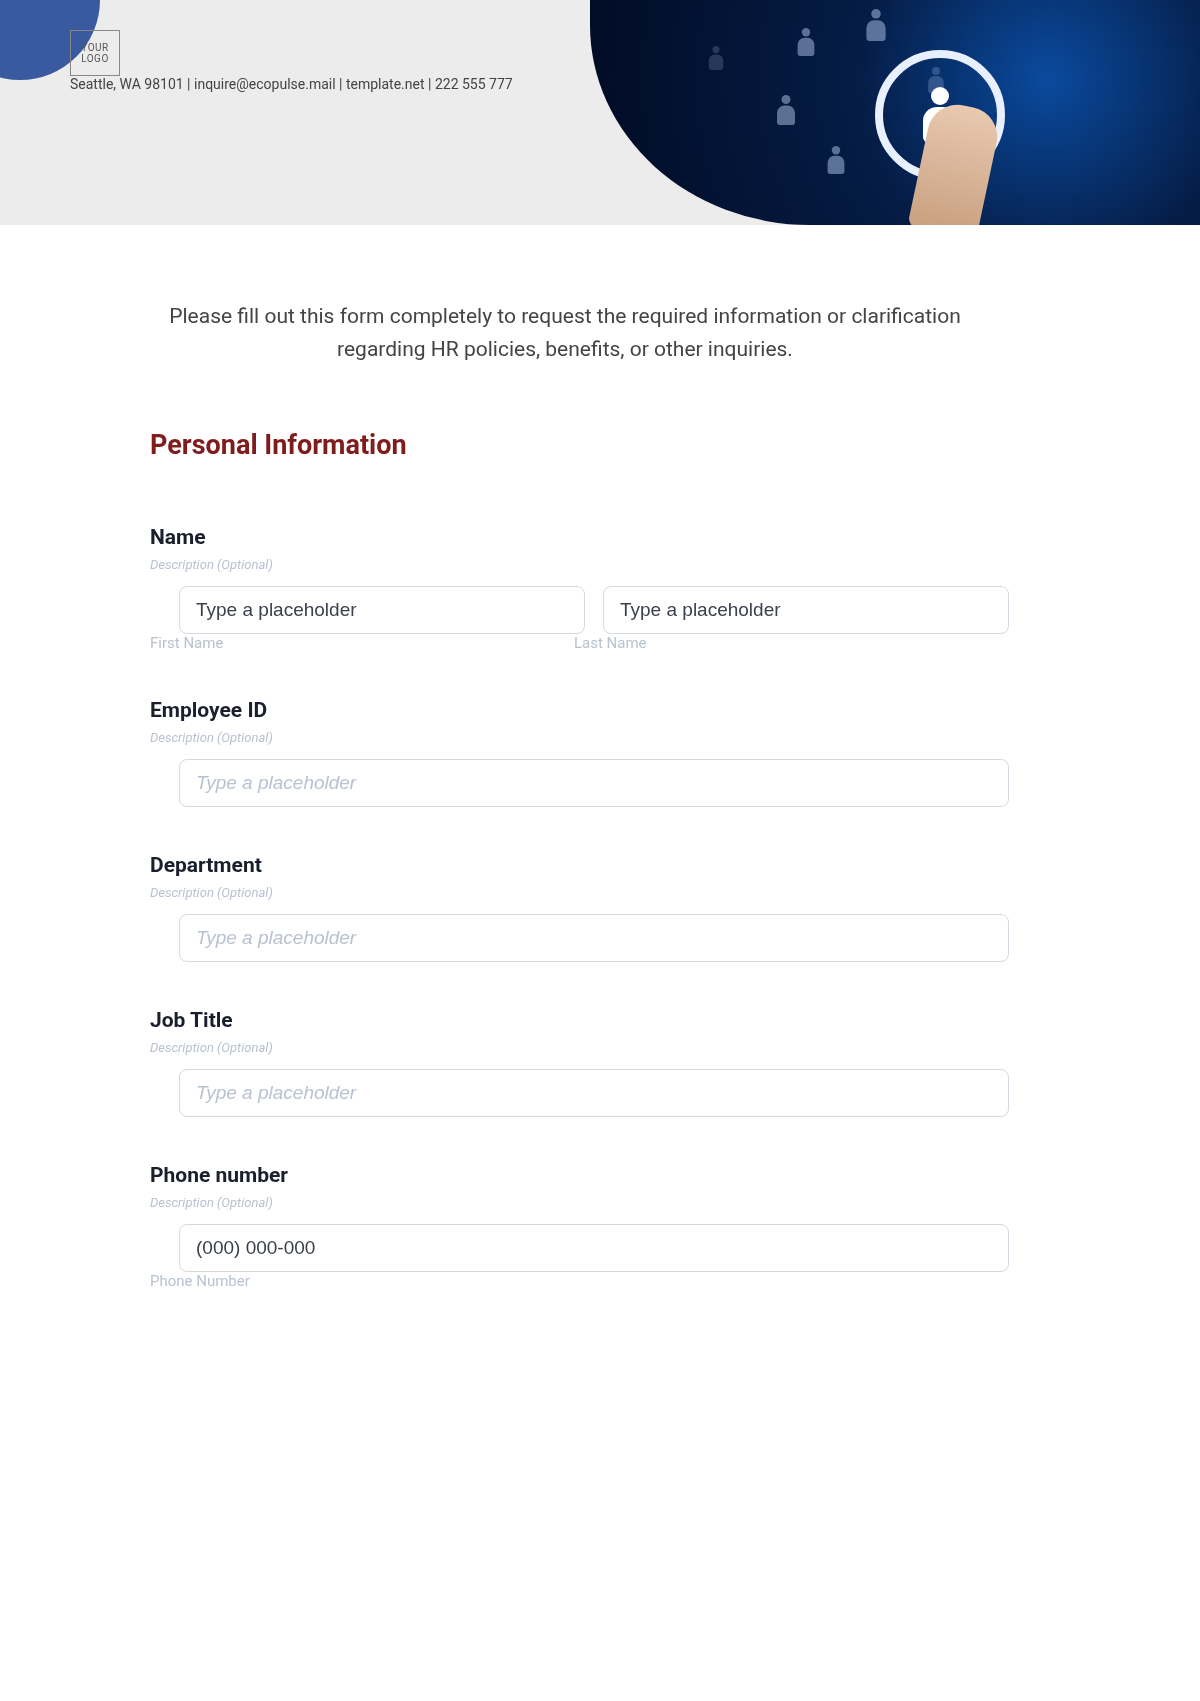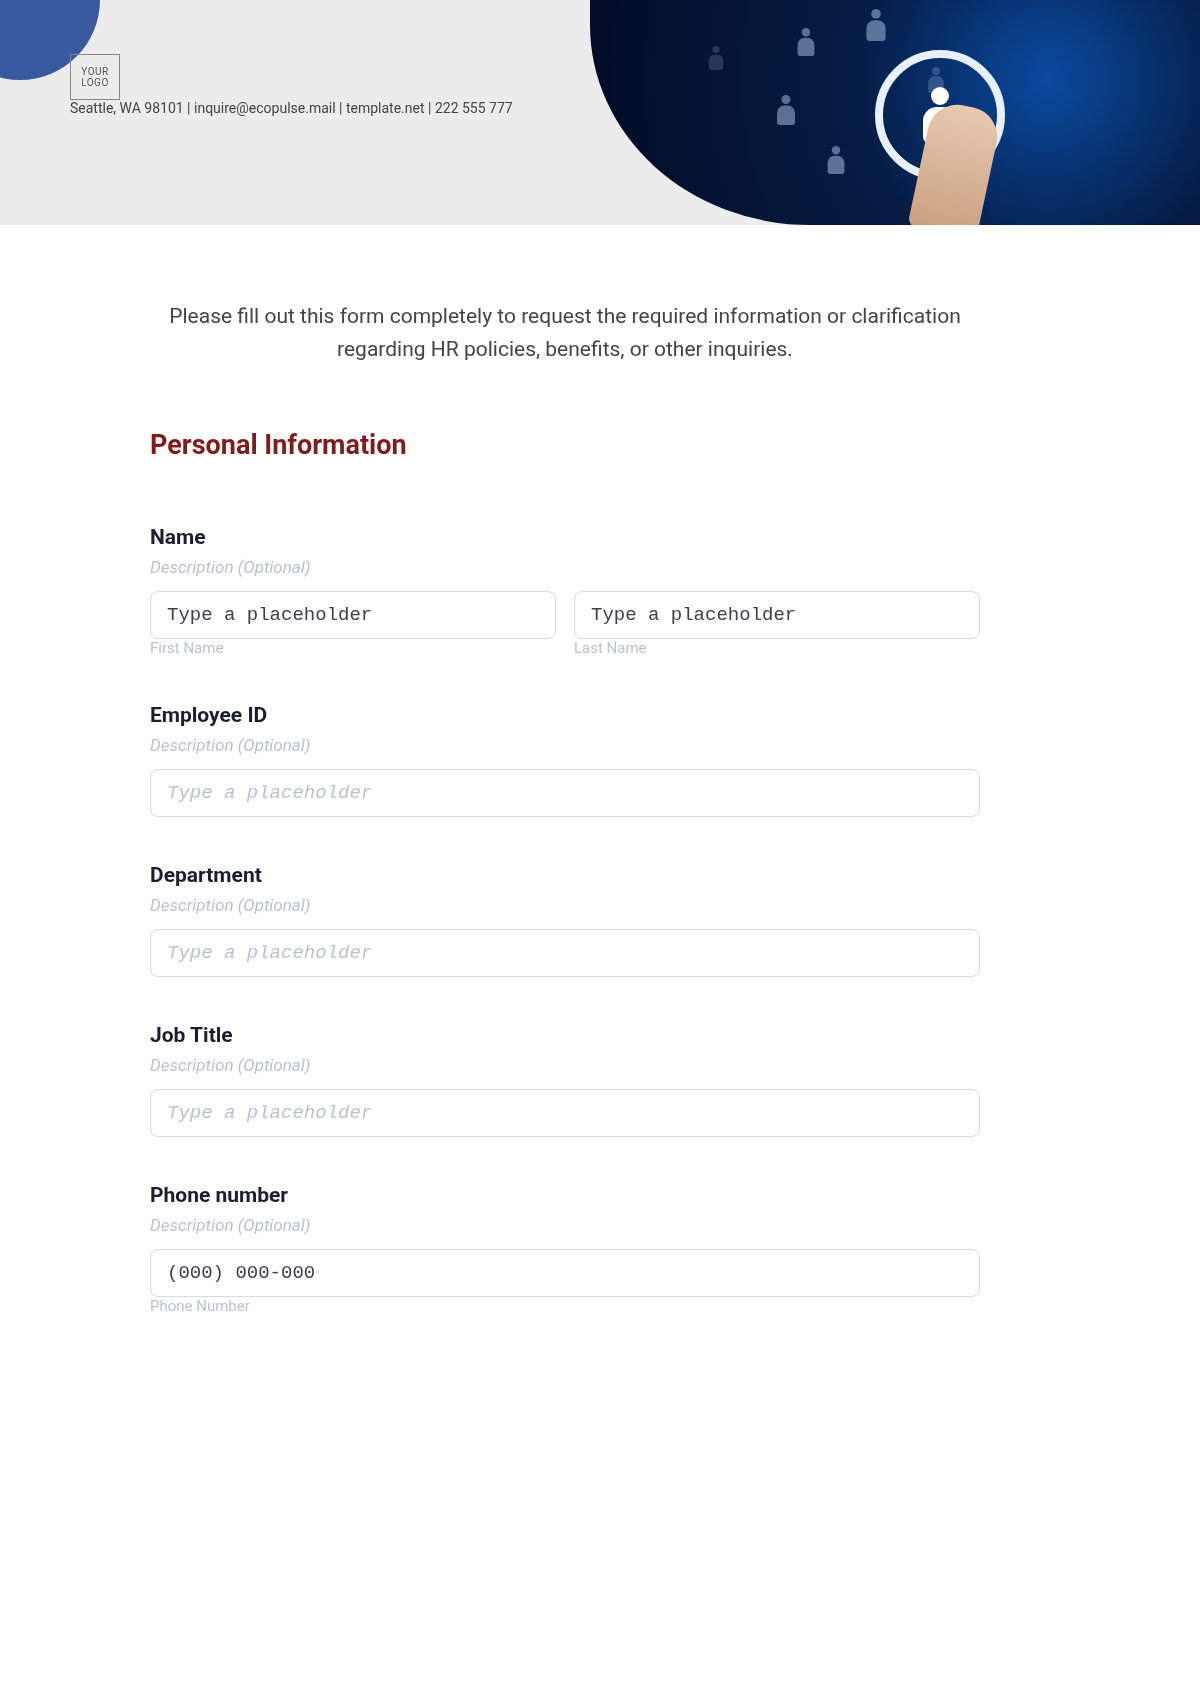--- a/index.html
+++ b/index.html
@@ -107,21 +107,20 @@
     height: 46px;
     border: 1px solid #888;
     display: flex;
     flex-direction: column;
     align-items: center;
     justify-content: center;
     font-size: 10px;
     line-height: 1.1;
     color: #555;
     letter-spacing: 0.5px;
-    margin-top: 24px;
   }
   .brand {
     font-size: 35px;
     font-weight: 700;
     color: #2a4b8d;
     margin-top: 10px;
   }
   .contact-line {
     font-size: 14px;
     color: #444;
@@ -155,42 +154,43 @@
   .field {
     margin-bottom: 46px;
   }
   .field-label {
     font-size: 21px;
     font-weight: 700;
     color: #1a1f2e;
     margin-bottom: 8px;
   }
   .field-desc {
-    font-size: 17px;
+    font-size: 13px;
     font-style: italic;
     color: #b9c2d0;
     margin-bottom: 14px;
   }
   .input-row {
     display: flex;
     gap: 18px;
   }
   .input-col {
     flex: 1;
   }
   .input {
     width: 100%;
     height: 48px;
     border: 1px solid #d5dae2;
     border-radius: 8px;
     padding: 0 16px;
     font-size: 19px;
     color: #1a1f2e;
-    font-family: Liberation Mono, monospace;
+    font-family: Liberation Sans, sans-serif;
     background: #fff;
+    margin-left: 29px;
   }
   .input::placeholder {
     color: #b9c2d0;
     font-style: italic;
   }
   .sub-label {
     font-size: 15px;
     color: #b9c2d0;
   }
   

